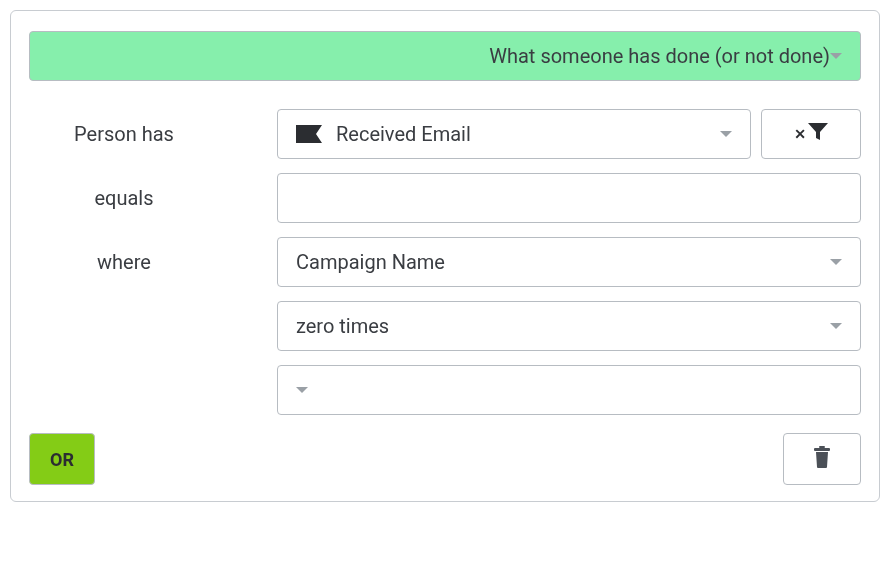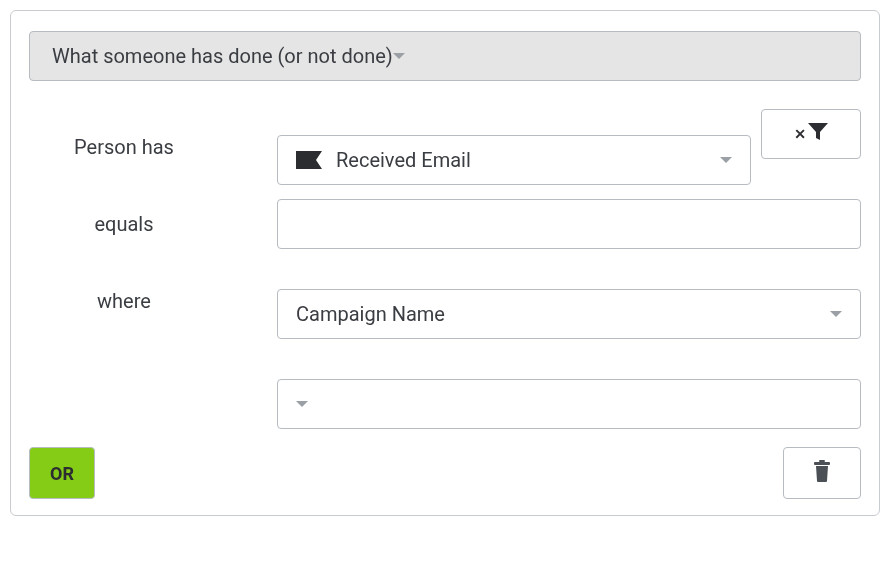--- a/index.html
+++ b/index.html
@@ -19,26 +19,26 @@
       padding: 20px 18px 16px 18px;
       width: 870px;
     }
     .condition-type {
       width: 100%;
       height: 50px;
       border: 1px solid #b7bcc2;
       border-radius: 4px;
       display: flex;
       align-items: center;
-      justify-content: flex-start;
+      justify-content: flex-end;
       padding: 0 18px 0 22px;
       font-size: 20px;
       color: #3a3d42;
       cursor: pointer;
-      background: #e5e5e5;
+      background: #86efac;
       margin-bottom: 28px;
     }
     .row {
       display: flex;
       align-items: center;
       margin-bottom: 14px;
       gap: 48px;
     }
     .label-col {
       width: 200px;
@@ -58,21 +58,20 @@
       border: 1px solid #b7bcc2;
       border-radius: 4px;
       display: flex;
       align-items: center;
       justify-content: space-between;
       padding: 0 18px 0 18px;
       font-size: 20px;
       color: #3a3d42;
       cursor: pointer;
       background: #fff;
-      margin-top: 26px;
     }
     .select-box .left {
       display: flex;
       align-items: center;
       gap: 14px;
     }
     .text-input {
       flex: 1;
       height: 50px;
       border: 1px solid #b7bcc2;
@@ -185,20 +184,29 @@
   <div class="row">
     <div class="label-col">where</div>
     <div class="field-col">
       <div class="select-box">
         <span>Campaign Name</span>
         <span class="chevron"></span>
       </div>
     </div>
   </div>
 
+  <div class="row">
+    <div class="label-col"></div>
+    <div class="field-col">
+      <div class="select-box">
+        <span>zero times</span>
+        <span class="chevron"></span>
+      </div>
+    </div>
+  </div>
 
   <div class="row">
     <div class="label-col"></div>
     <div class="field-col">
       <div class="select-box">
         <span class="chevron"></span>
       </div>
     </div>
   </div>
 

